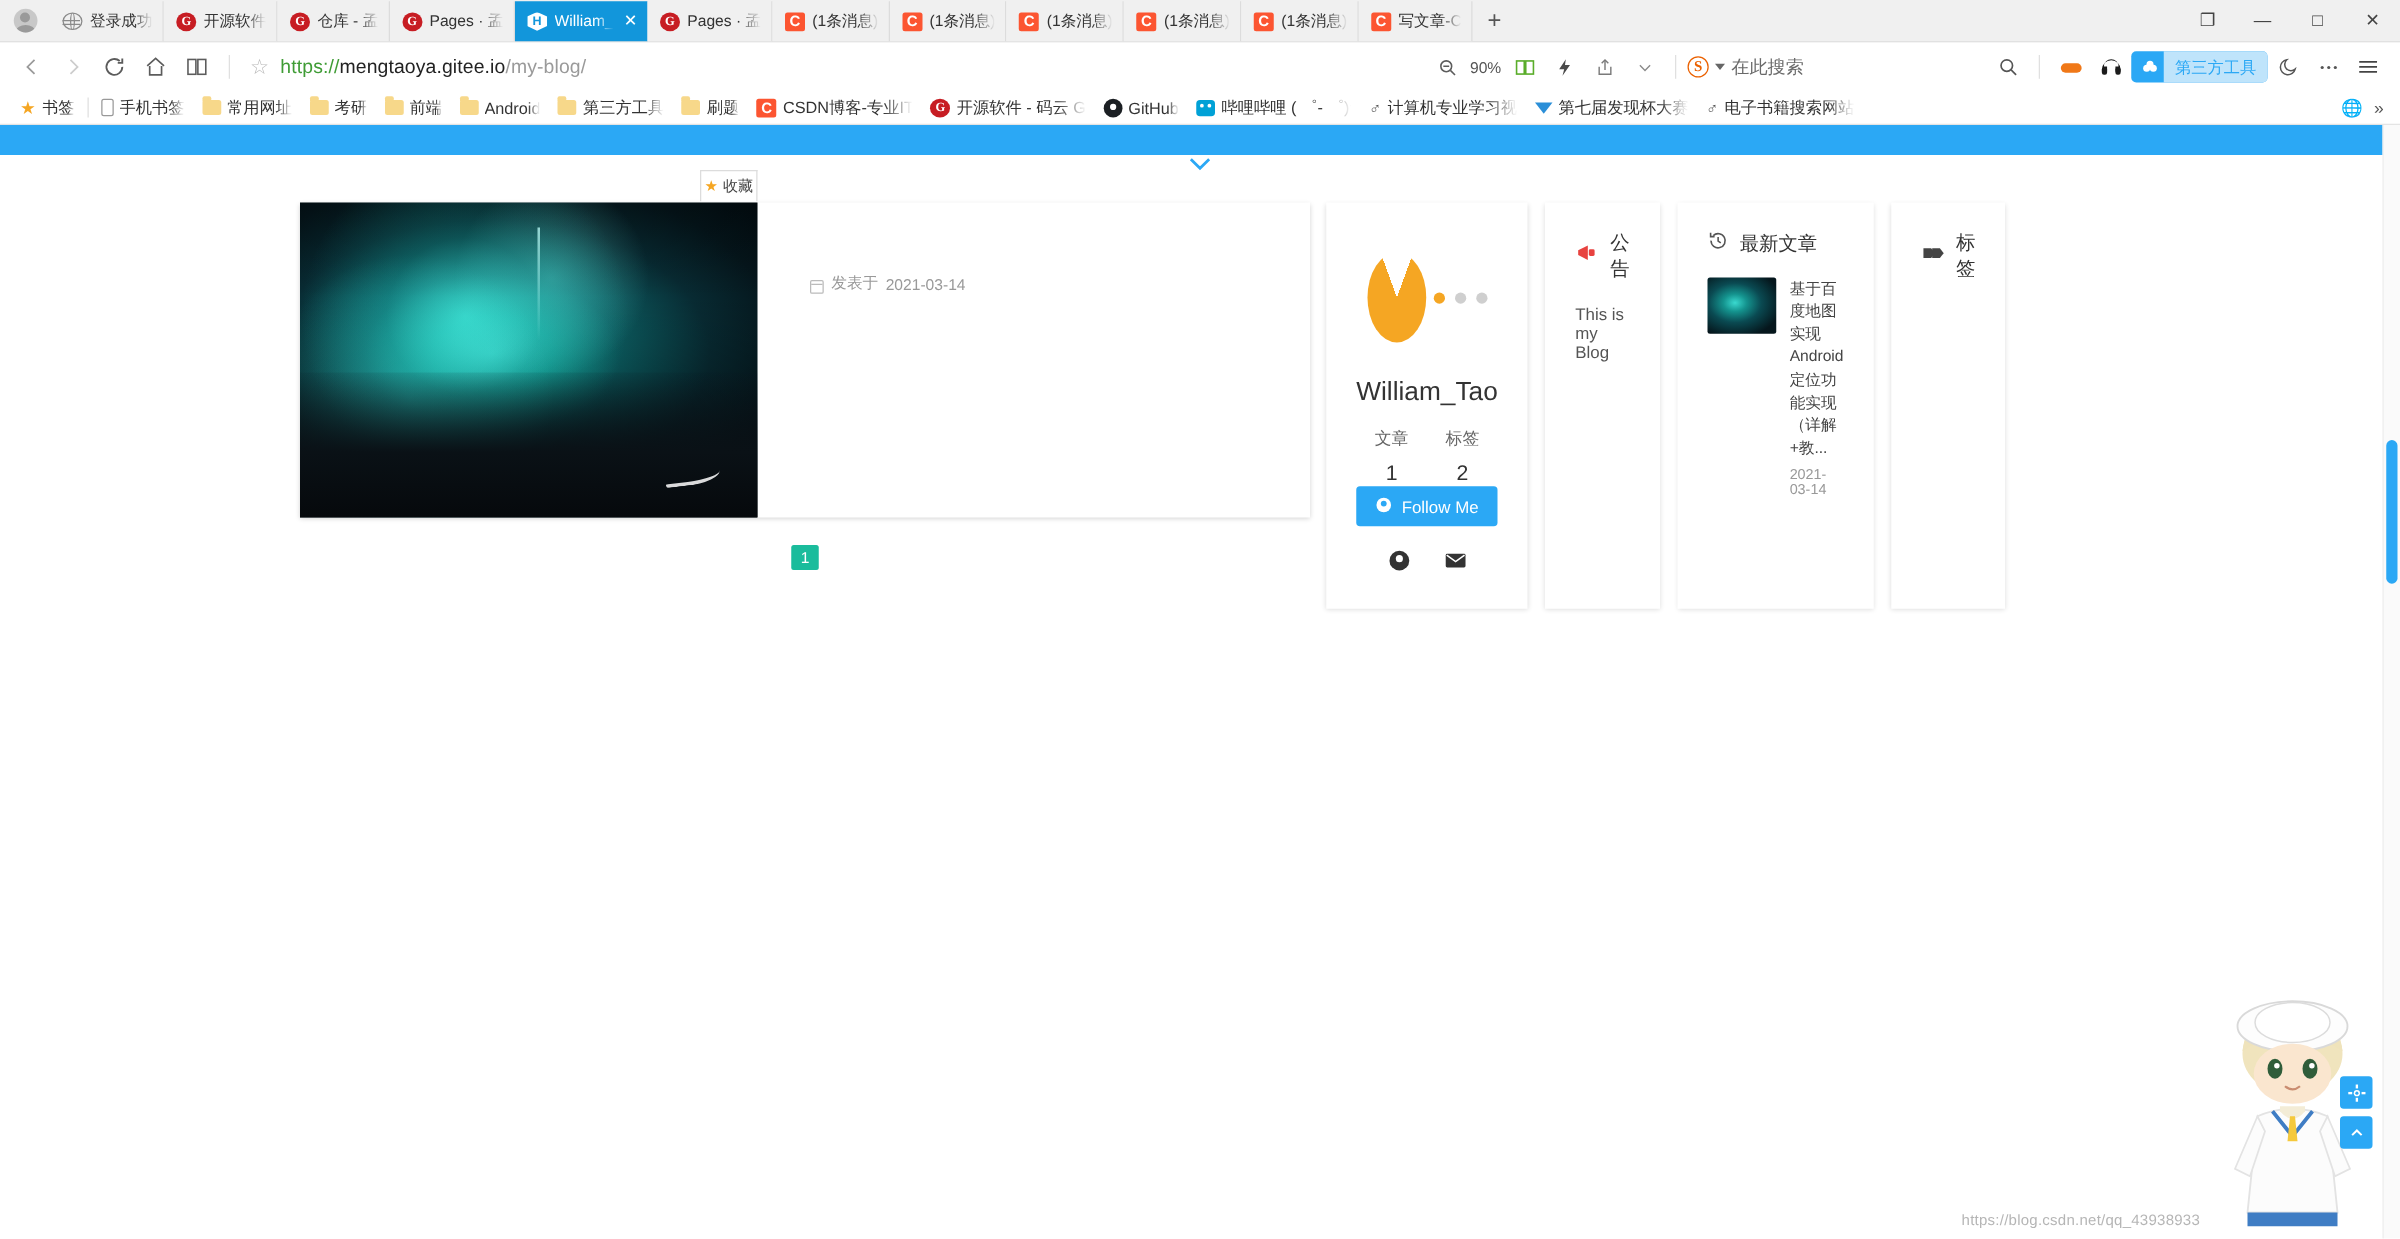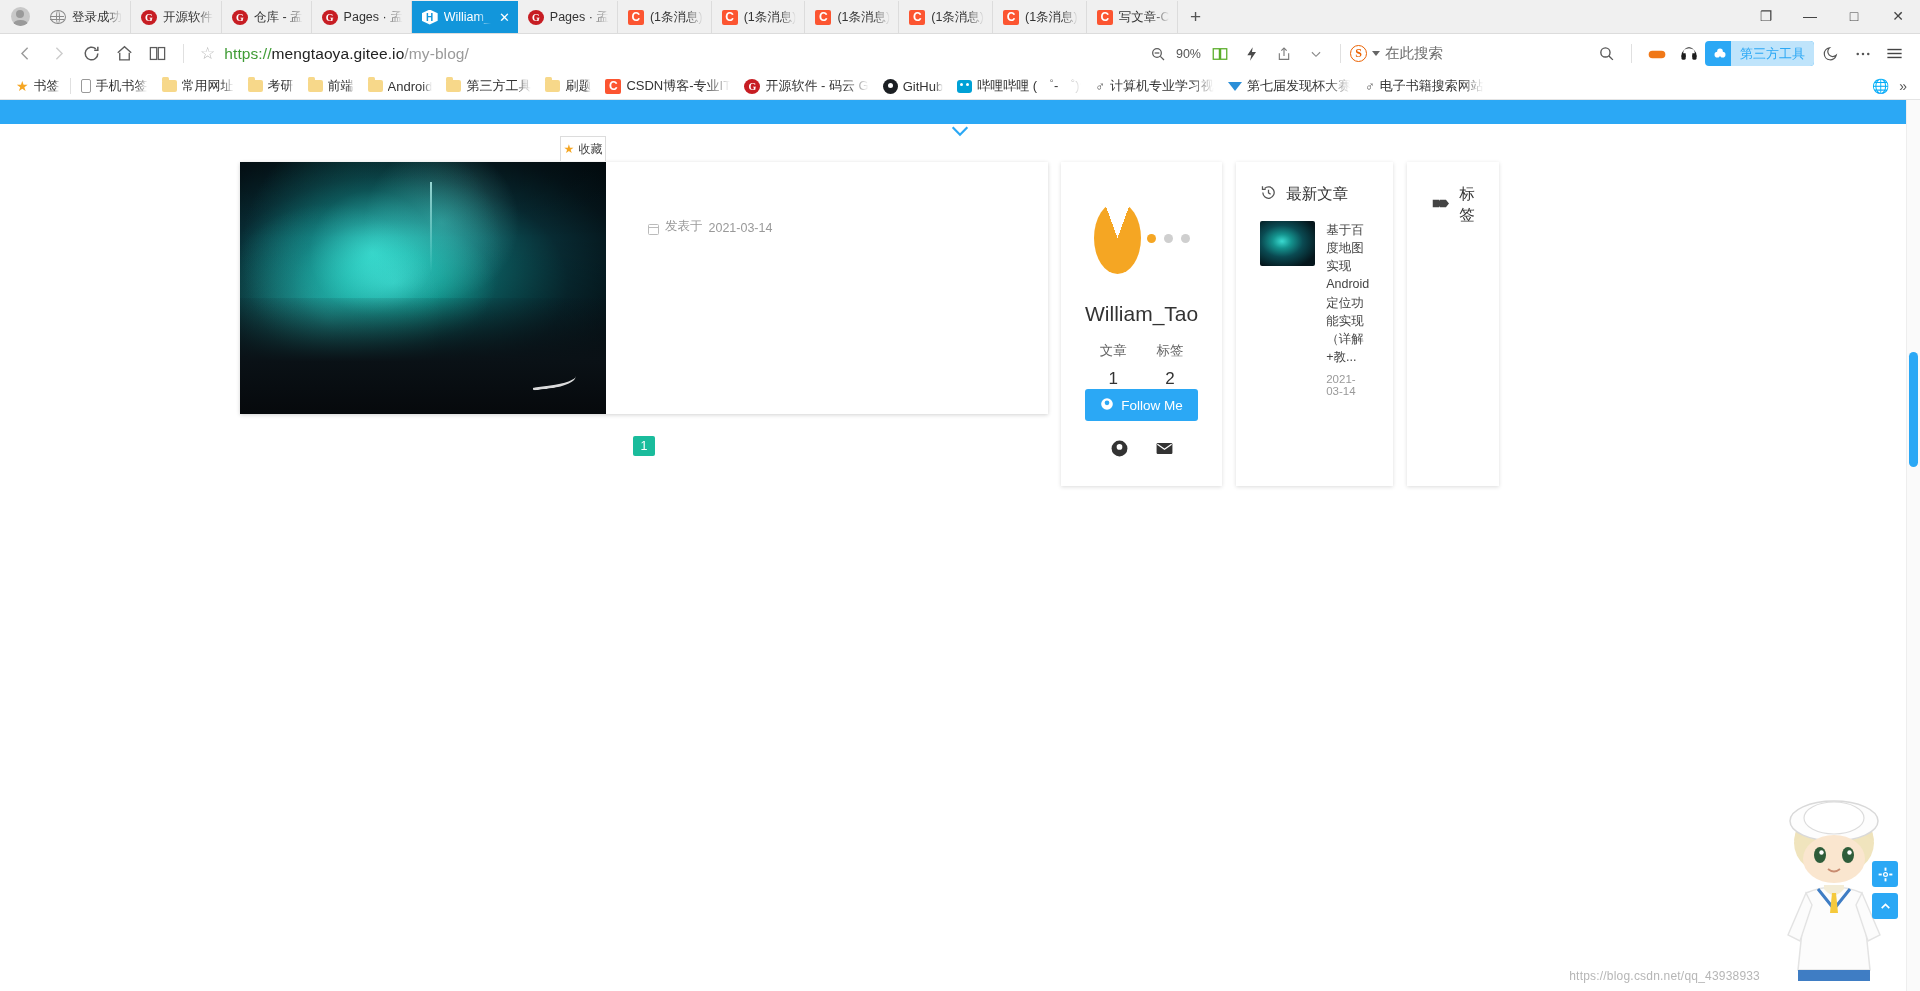--- a/index.html
+++ b/index.html
@@ -577,20 +577,32 @@
           </span>
           <span>
             <svg width="19" height="19" viewBox="0 0 24 24" fill="#333">
               <rect x="2" y="5" width="20" height="14" rx="1.5"></rect>
               <path d="M3 6.5 L12 13 L21 6.5" stroke="#fff" stroke-width="1.6" fill="none"></path>
             </svg>
           </span>
         </div>
       </div>
 
+      <div class="widget">
+        <div class="wtitle">
+          <span>
+            <svg width="19" height="17" viewBox="0 0 24 22" fill="#e8423f">
+              <path d="M3 8 L13 3 V18 L3 13 Z"></path>
+                <rect x="14" y="7" width="6" height="7" rx="1.5"></rect>
+            </svg>
+          </span>
+          <span>公告</span>
+        </div>
+        <div class="wbody">This is my Blog</div>
+      </div>
 
       <div class="widget">
         <div class="wtitle">
           <span>
             <svg width="17" height="17" viewBox="0 0 24 24" fill="none" stroke="#555" stroke-width="1.8">
               <path d="M4 12 A8 8 0 1 0 6.5 6.3"></path>
                 <path d="M3.5 3 V7.5 H8"></path>
                 <path d="M12 8 V12.5 L15 14.5"></path>
             </svg>
           </span>

